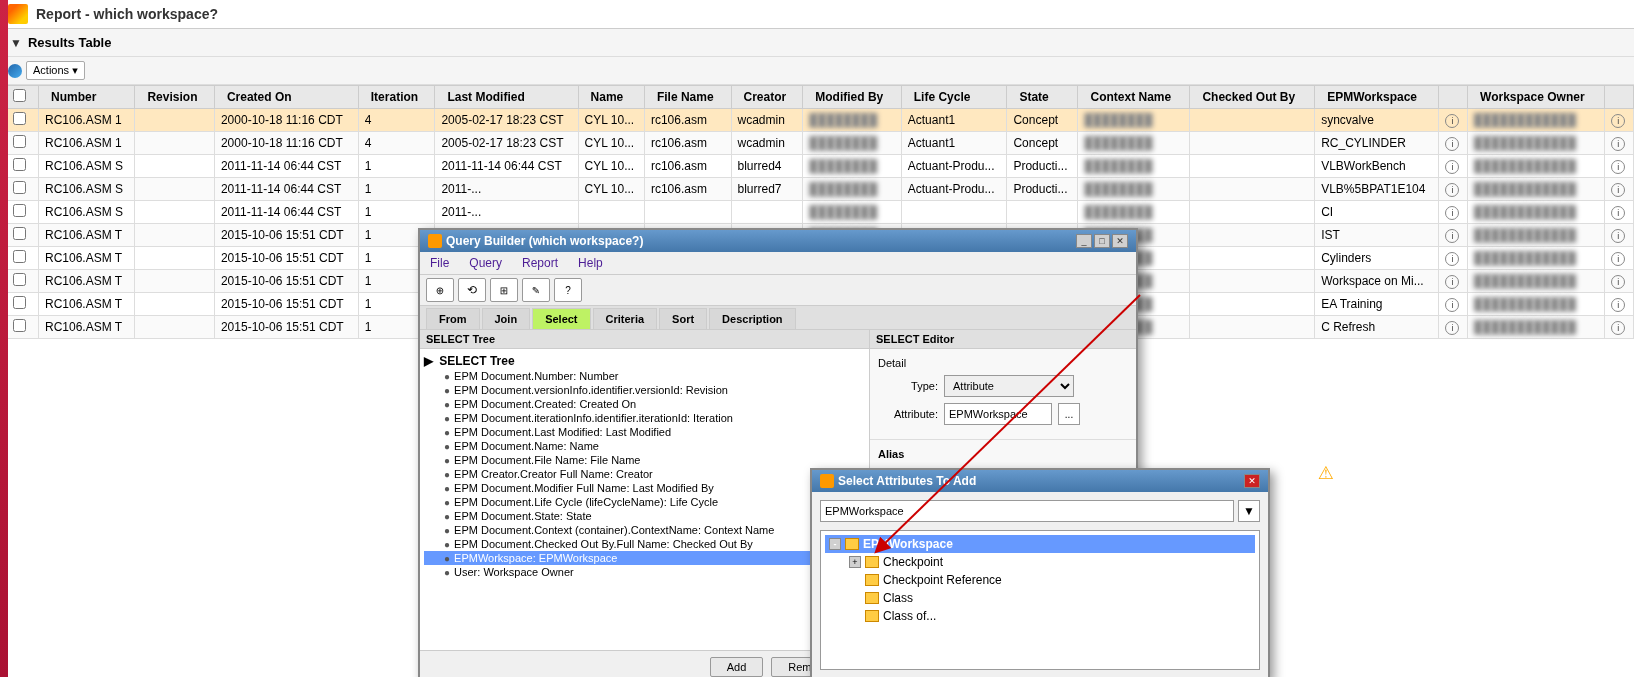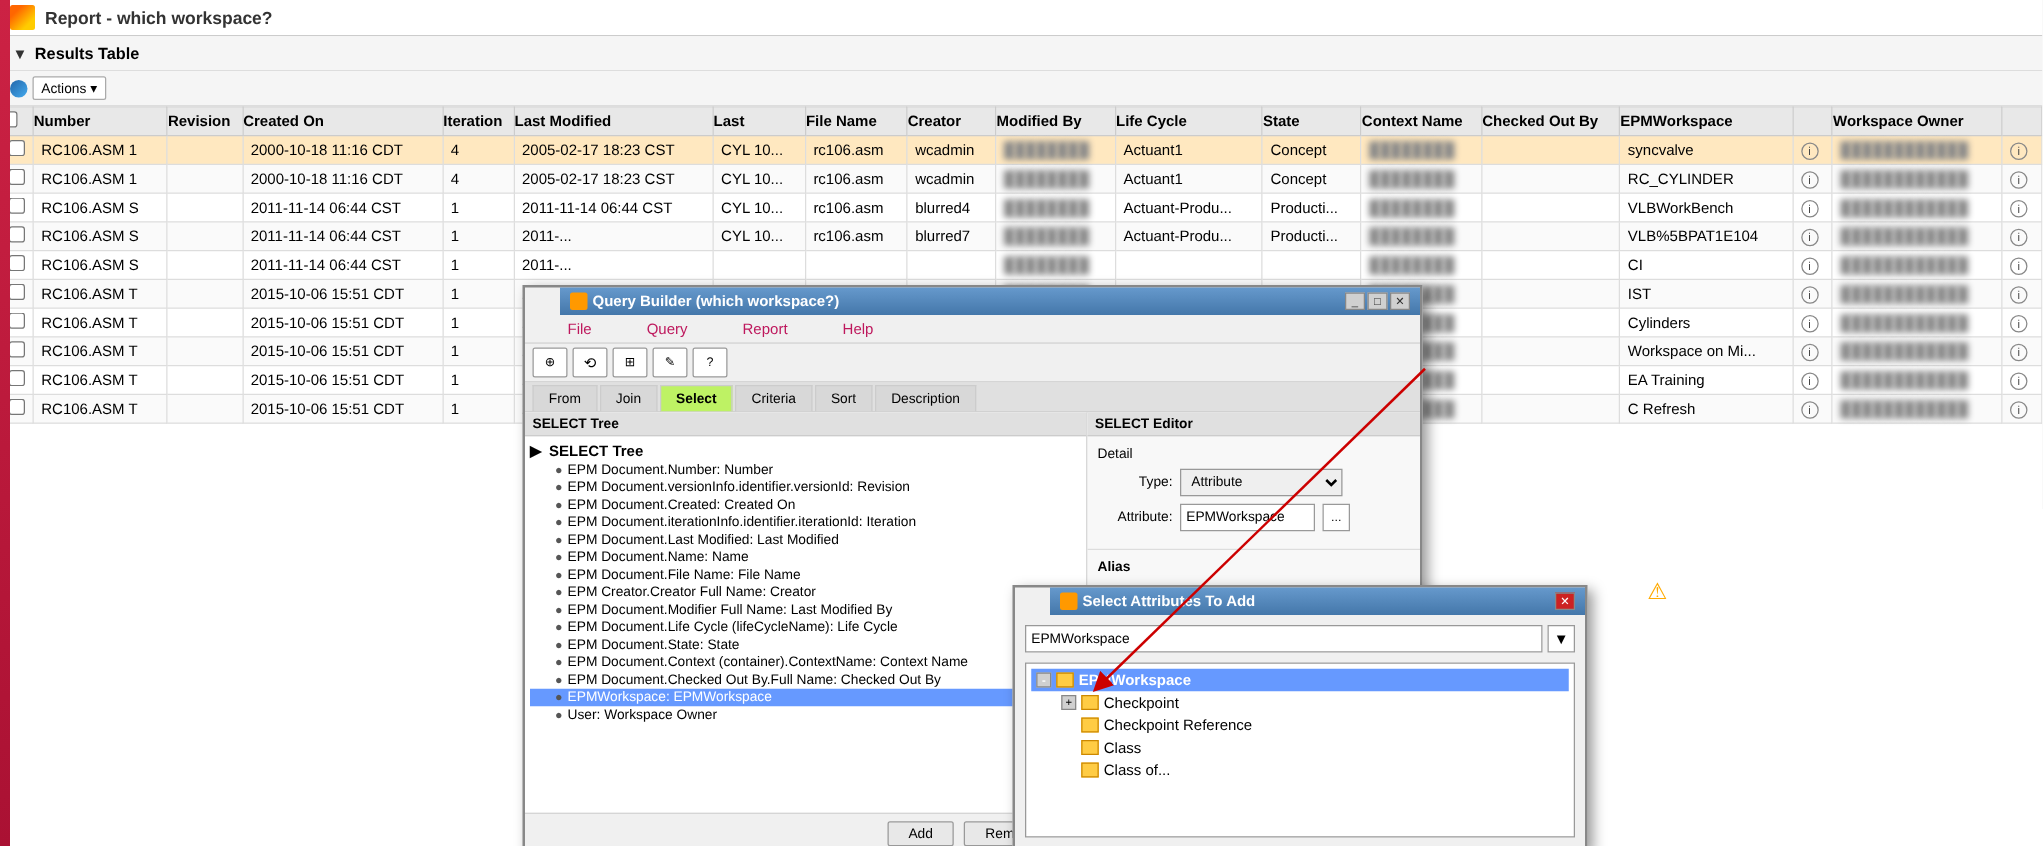--- a/index.html
+++ b/index.html
@@ -17,21 +17,21 @@
     .section-toggle { color: #333; font-weight: bold; cursor: pointer; }
     .section-title { font-weight: bold; font-size: 13px; }
 
     
     .toolbar { background: #f5f5f5; border-bottom: 1px solid #ddd; padding: 4px 8px; display: flex; align-items: center; gap: 4px; }
     .toolbar-btn { background: #fff; border: 1px solid #aaa; border-radius: 2px; padding: 2px 6px; cursor: pointer; font-size: 11px; display: flex; align-items: center; gap: 2px; }
     .globe-icon { width: 14px; height: 14px; border-radius: 50%; background: linear-gradient(135deg, #2266aa, #44aaee); display: inline-block; }
 
     
     .results-table { width: 100%; border-collapse: collapse; font-size: 11px; }
-    .results-table th { background: #e8e8e8; border: 1px solid #ccc; padding: 3px 0; text-align: left; font-weight: bold; white-space: nowrap; }
+    .results-table th { background: #e8e8e8; border: 1px solid #ccc; padding: 3px 12px; text-align: left; font-weight: bold; white-space: nowrap; }
     .results-table td { border: 1px solid #ddd; padding: 3px 6px; white-space: nowrap; }
     .results-table tr:first-child td { background: #fff8e6; }
     .results-table tr:nth-child(even) td { background: #fafafa; }
     .results-table tr:nth-child(odd) td { background: #fff; }
     .results-table tr:first-child td { background: #ffe8c0; }
     .checkbox-cell { width: 20px; text-align: center; }
     .info-btn { background: none; border: 1px solid #888; border-radius: 9px; width: 14px; height: 14px; font-size: 9px; cursor: pointer; display: inline-flex; align-items: center; justify-content: center; color: #444; }
 
     
     .query-builder-dialog {
@@ -46,34 +46,33 @@
     }
     .dialog-titlebar {
       background: linear-gradient(to bottom, #6699cc, #4477aa);
       color: #fff;
       padding: 4px 8px;
       display: flex;
       align-items: center;
       justify-content: space-between;
       font-size: 12px;
       font-weight: bold;
-      margin-left: 28px;
     }
     .dialog-titlebar-icon { width: 14px; height: 14px; background: #ff9900; border-radius: 2px; display: inline-block; margin-right: 4px; }
     .dialog-titlebar-controls { display: flex; gap: 2px; }
     .title-ctrl-btn { width: 16px; height: 14px; background: #d0d0d0; border: 1px solid #888; font-size: 9px; cursor: pointer; display: flex; align-items: center; justify-content: center; color: #333; }
 
     .dialog-menubar { background: #f0f0f0; border-bottom: 1px solid #ccc; padding: 2px 4px; display: flex; gap: 8px; }
-    .dialog-menu-item { padding: 2px 6px; cursor: pointer; color: #be185d; margin-left: 24px; }
+    .dialog-menu-item { padding: 2px 6px; cursor: pointer; color: #4c1d95; }
 
     .dialog-toolbar { background: #f0f0f0; border-bottom: 1px solid #ccc; padding: 3px 6px; display: flex; gap: 4px; align-items: center; }
     .dlg-tb-btn { width: 28px; height: 24px; background: #fff; border: 1px solid #999; border-radius: 2px; cursor: pointer; display: flex; align-items: center; justify-content: center; font-size: 10px; }
 
     .dialog-tabs { display: flex; background: #e0e0e0; border-bottom: 1px solid #ccc; padding: 0 6px; }
-    .dialog-tab { padding: 4px 12px; cursor: pointer; border: 1px solid #ccc; border-bottom: none; background: #d8d8d8; margin-right: 2px; font-size: 11px; margin-top: 2px; }
+    .dialog-tab { padding: 4px 12px; cursor: pointer; border: 1px solid #ccc; border-bottom: none; background: #d8d8d8; margin-right: 2px; font-size: 11px; margin-top: 2px; font-weight: bold; }
     .dialog-tab.active { background: #bef264; font-weight: bold; }
 
     .dialog-content { display: flex; height: 320px; }
 
     
     .select-tree-pane { width: 450px; border-right: 1px solid #ccc; background: #fff; display: flex; flex-direction: column; }
     .pane-header { background: #e0e0e0; padding: 3px 6px; font-weight: bold; border-bottom: 1px solid #ccc; font-size: 11px; }
     .tree-content { overflow-y: auto; padding: 4px; flex: 1; }
     .tree-item { padding: 1px 0 1px 20px; display: flex; align-items: center; gap: 4px; cursor: pointer; }
     .tree-item.selected { background: #6699ff; color: #fff; }
@@ -154,21 +153,21 @@
   <div class="table-wrapper">
     <table class="results-table">
       <thead>
         <tr>
           <th class="checkbox-cell"><input type="checkbox" style=""></th>
           <th>Number</th>
           <th>Revision</th>
           <th>Created On</th>
           <th>Iteration</th>
           <th>Last Modified</th>
-          <th>Last</th>
+          <th>Name</th>
           <th>File Name</th>
           <th>Creator</th>
           <th>Modified By</th>
           <th>Life Cycle</th>
           <th>State</th>
           <th>Context Name</th>
           <th>Checked Out By</th>
           <th>EPMWorkspace</th>
           <th></th>
           <th>Workspace Owner</th>

